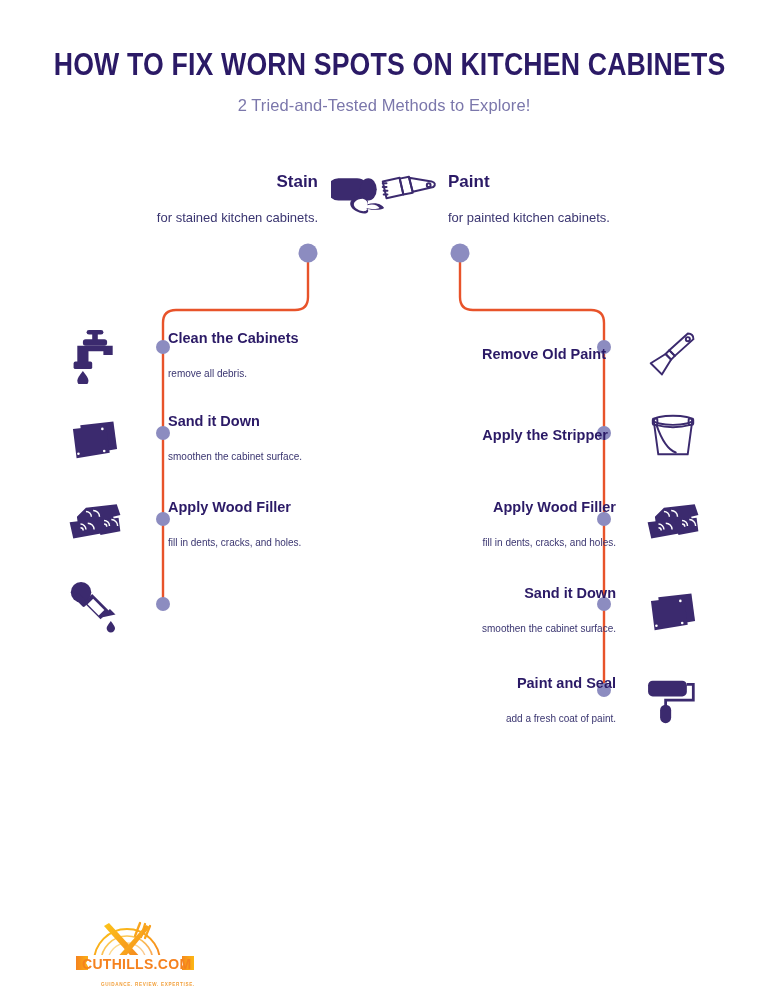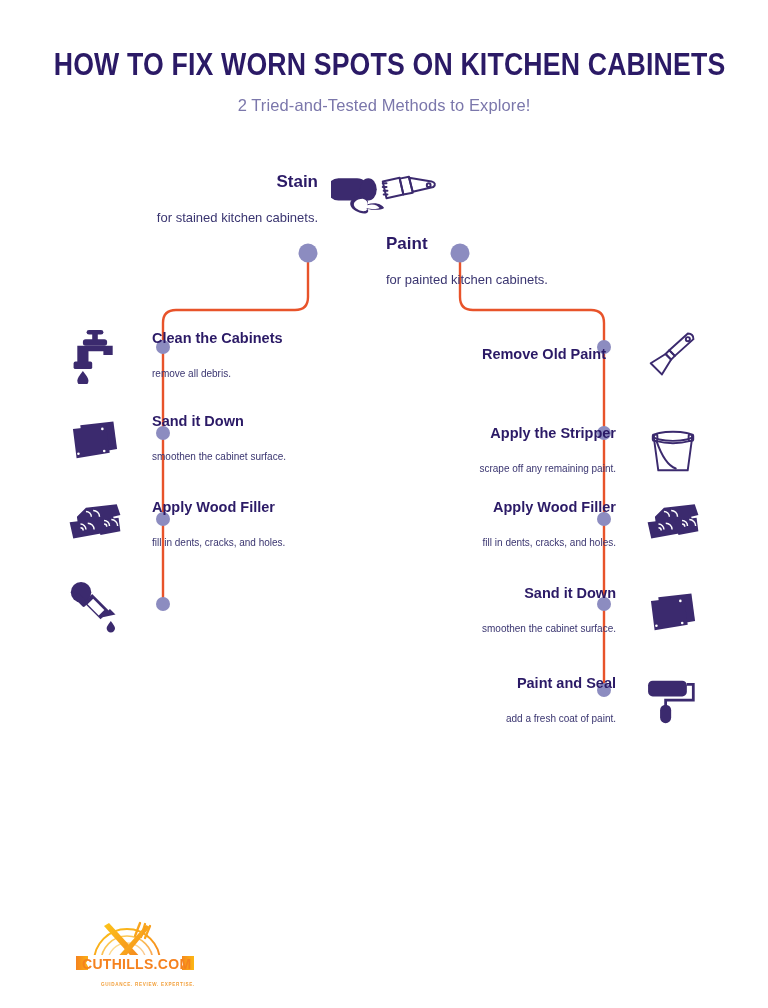--- a/index.html
+++ b/index.html
@@ -42,34 +42,34 @@
   
   .method{position:absolute;top:172px;width:100%;}
   .method-inner{display:flex;align-items:flex-start;}
   .method-text{flex:1;}
   .m-title{font-size:17px;font-weight:bold;color:#2b1a66;line-height:19px;}
   .m-sub{font-size:13px;color:#3a3570;line-height:17.5px;margin-top:18px;font-weight:normal;}
   .method-icon{width:62px;height:48px;flex:0 0 62px;display:flex;align-items:flex-start;justify-content:center;}
 
   .col-left .method-inner{justify-content:flex-end;}
   .col-left .method-text{text-align:right;padding-right:10px;}
-  .col-right .method-inner{flex-direction:column;}
+  .col-right .method-inner{flex-direction:row;}
   .col-right .method-text{text-align:left;padding-left:8px;}
 
   
   .connector{position:absolute;left:0;top:0;width:768px;height:1008px;pointer-events:none;}
 
   
   .step{position:absolute;display:flex;align-items:center;width:100%;}
   .step-icon{width:70px;flex:0 0 70px;display:flex;align-items:center;justify-content:center;}
   .step-text{flex:1;}
   .s-title{font-size:14.5px;font-weight:bold;color:#2b1a66;line-height:19px;}
   .s-sub{font-size:10px;color:#3a3570;line-height:17.5px;margin-top:17px;}
 
-  .col-left .step{padding-left:0;}
+  .col-left .step{padding-left:0;gap:16px;}
   .col-left .step-text{text-align:left;padding-left:22px;}
   .col-right .step{flex-direction:row;}
   .col-right .step-text{text-align:right;padding-right:22px;}
 
   
   .logo{position:absolute;left:68px;top:912px;width:150px;height:80px;}
   .logo-word{
     position:absolute;left:14px;top:44px;
     font-size:14px;font-weight:bold;letter-spacing:0.3px;
     font-family:"Liberation Sans",sans-serif;
@@ -229,24 +229,23 @@
       <div class="step-icon">
         <svg viewBox="0 0 56 56" width="52" height="52">
           <path class="ink-line" d="M44 6 Q50 6 50 12 L30 30 L24 24 z"></path>
           <circle class="ink-line" cx="44" cy="12" r="2.2"></circle>
           <path class="ink-line" d="M24 24 L30 30 L26 34 L20 28 z"></path>
           <path class="ink-line" d="M20 28 L26 34 L16 50 L4 38 z"></path>
         </svg>
       </div>
     </div>
 
-    <div class="step" style="top:424px;">
+    <div class="step" style="top:412px;gap:8px;">
       <div class="step-text">
         <div class="s-title">Apply the Stripper</div>
-        <div class="s-sub">scrape off any remaining paint.</div>
       </div>
       <div class="step-icon">
         <svg viewBox="0 0 54 50" width="50" height="46">
           <ellipse class="ink-line" cx="27" cy="9" rx="21" ry="5"></ellipse>
           <path class="ink-line" d="M6 9 L11 46 L43 46 L48 9"></path>
           <path class="ink-line" d="M8 14 Q27 19 46 14"></path>
           <path class="ink-line" d="M9 14 Q18 40 30 44"></path>
           <rect class="ink-line" x="5" y="7" width="5" height="7" rx="1.5"></rect>
           <rect class="ink-line" x="44" y="7" width="5" height="7" rx="1.5"></rect>
         </svg>

